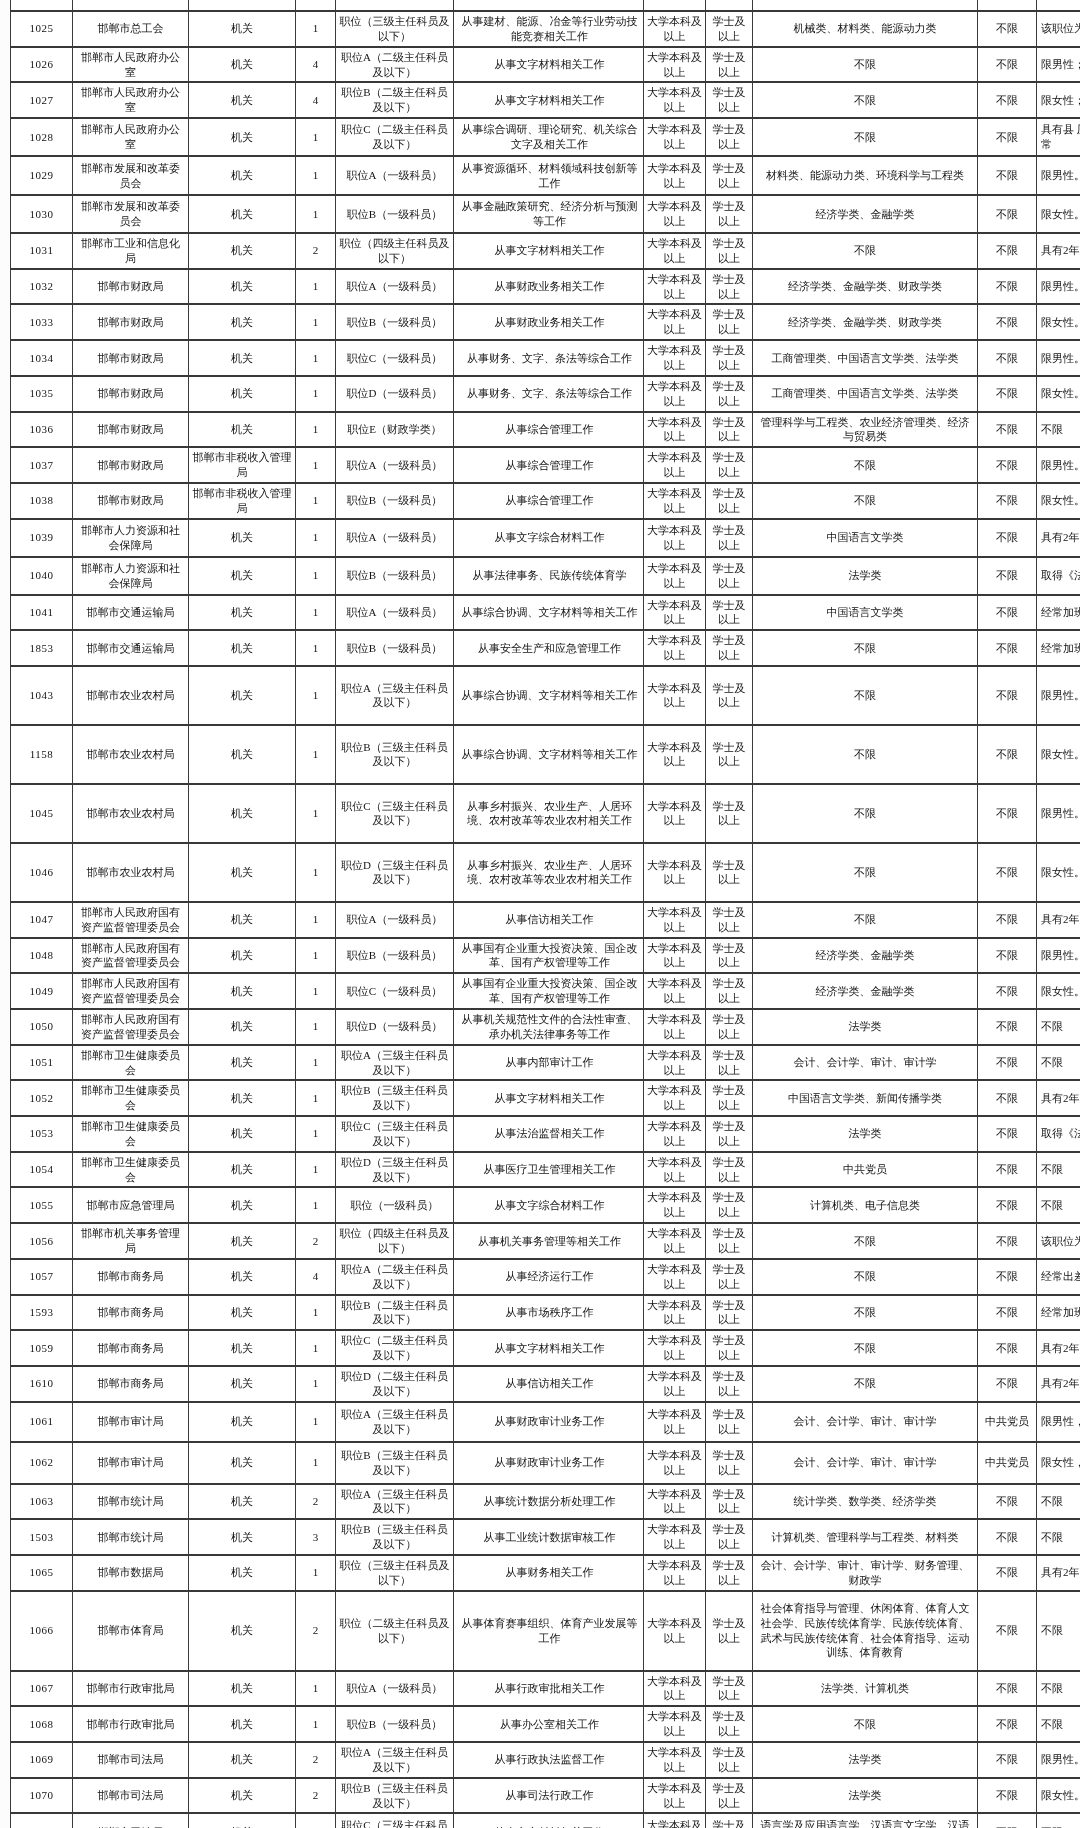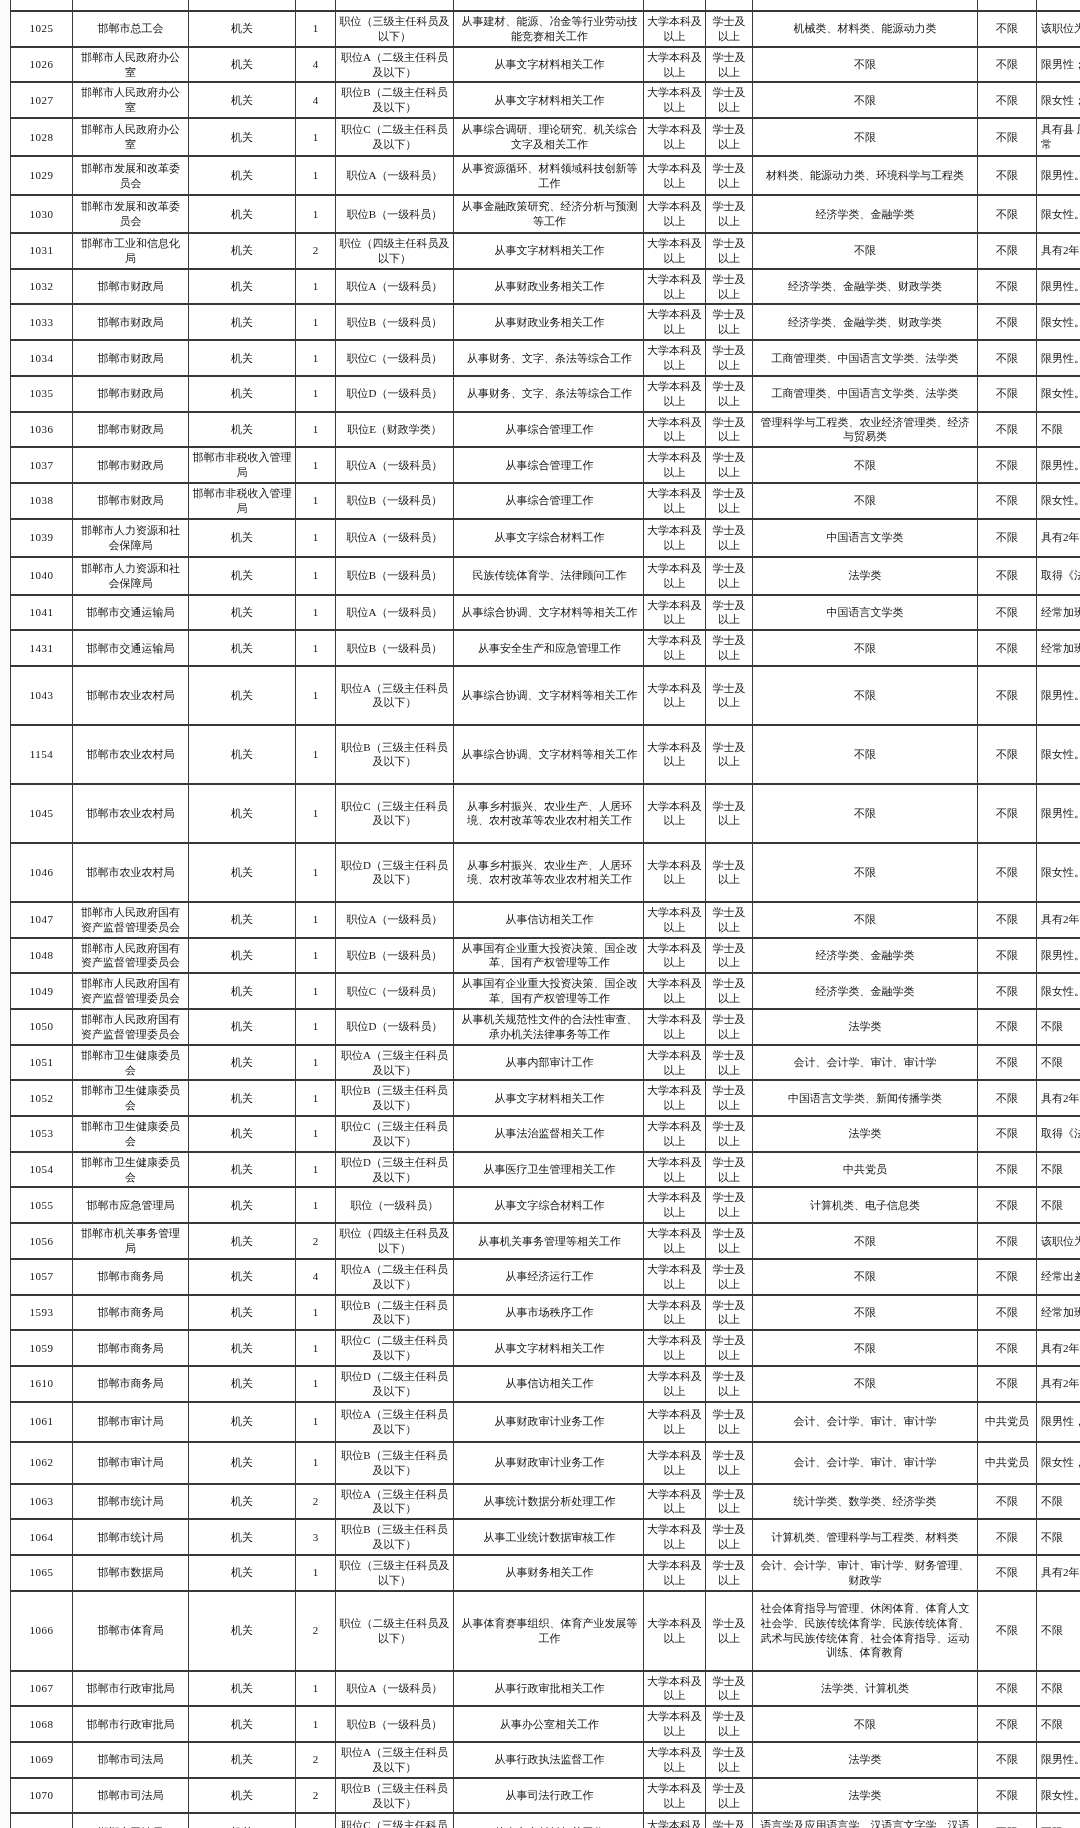--- a/index.html
+++ b/index.html
@@ -262,42 +262,42 @@
           <td class="c8">中国语言文学类</td>
           <td class="c9">不限</td>
           <td class="c10">具有2年</td>
         </tr>
         <tr style="height: 38px;">
           <td class="c0">1040</td>
           <td class="c1">邯郸市人力资源和社会保障局</td>
           <td class="c2">机关</td>
           <td class="c3">1</td>
           <td class="c4">职位B（一级科员）</td>
-          <td class="c5">民族传统体育学、法律顾问工作</td>
+          <td class="c5">从事法律事务、民族传统体育学</td>
           <td class="c6">大学本科及以上</td>
           <td class="c7">学士及以上</td>
           <td class="c8">法学类</td>
           <td class="c9">不限</td>
           <td class="c10">取得《法</td>
         </tr>
         <tr style="height: 34px;">
           <td class="c0">1041</td>
           <td class="c1">邯郸市交通运输局</td>
           <td class="c2">机关</td>
           <td class="c3">1</td>
           <td class="c4">职位A（一级科员）</td>
           <td class="c5">从事综合协调、文字材料等相关工作</td>
           <td class="c6">大学本科及以上</td>
           <td class="c7">学士及以上</td>
           <td class="c8">中国语言文学类</td>
           <td class="c9">不限</td>
           <td class="c10">经常加班</td>
         </tr>
         <tr style="height: 34px;">
-          <td class="c0">1431</td>
+          <td class="c0">1853</td>
           <td class="c1">邯郸市交通运输局</td>
           <td class="c2">机关</td>
           <td class="c3">1</td>
           <td class="c4">职位B（一级科员）</td>
           <td class="c5">从事安全生产和应急管理工作</td>
           <td class="c6">大学本科及以上</td>
           <td class="c7">学士及以上</td>
           <td class="c8">不限</td>
           <td class="c9">不限</td>
           <td class="c10">经常加班</td>
@@ -309,21 +309,21 @@
           <td class="c3">1</td>
           <td class="c4">职位A（三级主任科员及以下）</td>
           <td class="c5">从事综合协调、文字材料等相关工作</td>
           <td class="c6">大学本科及以上</td>
           <td class="c7">学士及以上</td>
           <td class="c8">不限</td>
           <td class="c9">不限</td>
           <td class="c10">限男性。</td>
         </tr>
         <tr style="height: 59px;">
-          <td class="c0">1154</td>
+          <td class="c0">1158</td>
           <td class="c1">邯郸市农业农村局</td>
           <td class="c2">机关</td>
           <td class="c3">1</td>
           <td class="c4">职位B（三级主任科员及以下）</td>
           <td class="c5">从事综合协调、文字材料等相关工作</td>
           <td class="c6">大学本科及以上</td>
           <td class="c7">学士及以上</td>
           <td class="c8">不限</td>
           <td class="c9">不限</td>
           <td class="c10">限女性。</td>
@@ -569,21 +569,21 @@
           <td class="c3">2</td>
           <td class="c4">职位A（三级主任科员及以下）</td>
           <td class="c5">从事统计数据分析处理工作</td>
           <td class="c6">大学本科及以上</td>
           <td class="c7">学士及以上</td>
           <td class="c8">统计学类、数学类、经济学类</td>
           <td class="c9">不限</td>
           <td class="c10">不限</td>
         </tr>
         <tr style="height: 34px;">
-          <td class="c0">1064</td>
+          <td class="c0">1503</td>
           <td class="c1">邯郸市统计局</td>
           <td class="c2">机关</td>
           <td class="c3">3</td>
           <td class="c4">职位B（三级主任科员及以下）</td>
           <td class="c5">从事工业统计数据审核工作</td>
           <td class="c6">大学本科及以上</td>
           <td class="c7">学士及以上</td>
           <td class="c8">计算机类、管理科学与工程类、材料类</td>
           <td class="c9">不限</td>
           <td class="c10">不限</td>

